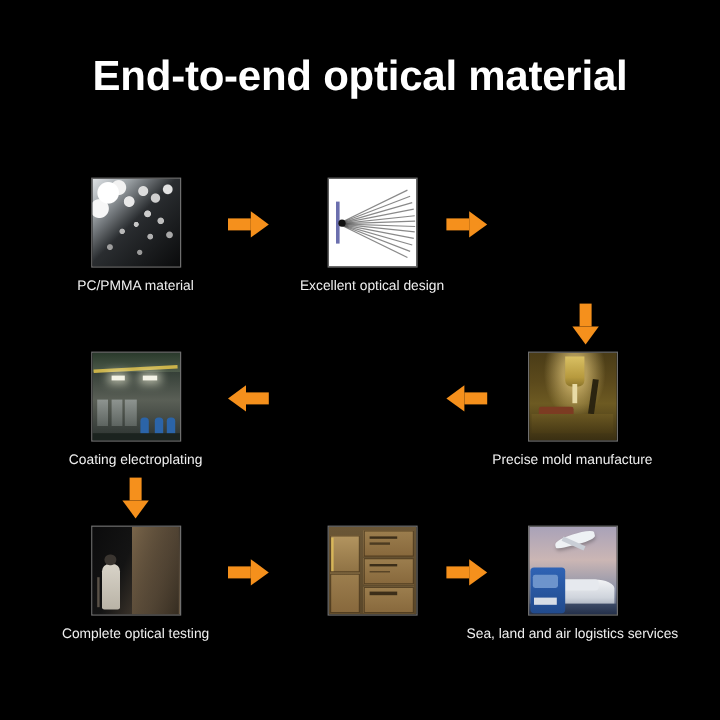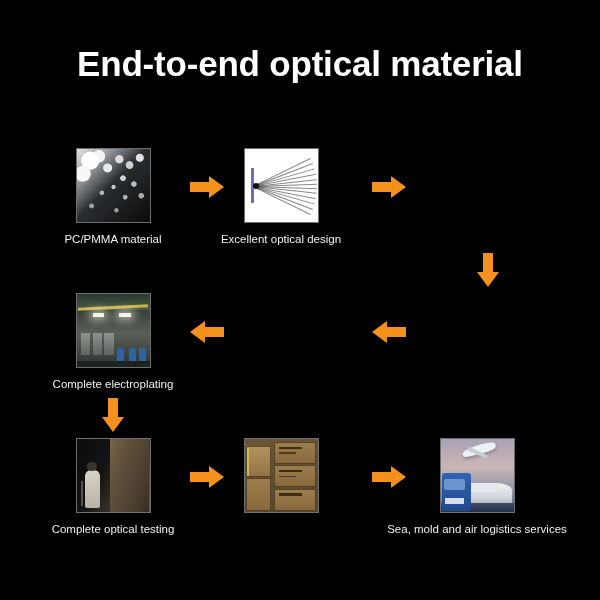--- a/index.html
+++ b/index.html
@@ -43,21 +43,21 @@
     height: 145px;
     width: 588px;
   }
   .cell {
     position: absolute;
     top: 0;
     width: 180px;
     text-align: center;
   }
   .cell.c0 { left: 23px; }
-  .cell.c1 { left: 191px; }
+  .cell.c1 { left: 220px; }
   .cell.c2 { left: 387px; }
 
   .thumb-wrap {
     width: 75px;
     height: 75px;
     margin: 8px auto 0 auto;
     border: 1px solid #6e6e6e;
     box-sizing: border-box;
     overflow: hidden;
     position: relative;
@@ -560,34 +560,46 @@
             <div class="lamp l2"></div>
           <div class="tank t1"></div>
             <div class="tank t2"></div>
             <div class="tank t3"></div>
           <div class="worker w1"></div>
             <div class="worker w2"></div>
             <div class="worker w3"></div>
           <div class="floor"></div>
         </div>
       </div>
-      <div class="cap">Complete electroplating</div>
+      <div class="cap">Coating electroplating</div>
     </div>
 
     <div class="arrow-h left a-r1-0">
       <div class="shaft"></div>
         <div class="head"></div>
     </div>
 
 
     <div class="arrow-h left a-r1-1">
       <div class="shaft"></div>
         <div class="head"></div>
     </div>
 
+    <div class="cell c2">
+      <div class="thumb-wrap">
+        <div class="thumb img-cnc">
+          <div class="spindle"></div>
+          <div class="tool"></div>
+          <div class="arm"></div>
+          <div class="part"></div>
+          <div class="bed"></div>
+        </div>
+      </div>
+      <div class="cap">Precise mold manufacture</div>
+    </div>
 
     <div class="arrow-v v-left">
       <div class="shaft"></div>
         <div class="head"></div>
     </div>
   </div>
 
   <div class="row">
 
     <div class="cell c0">
@@ -641,17 +653,17 @@
           <div class="wing"></div>
           <div class="ship"></div>
           <div class="deck"></div>
           <div class="sea"></div>
           <div class="truck">
               <div class="cab"></div>
               <div class="grille"></div>
             </div>
         </div>
       </div>
-      <div class="cap">Sea, mold and air logistics services</div>
+      <div class="cap">Sea, land and air logistics services</div>
     </div>
   </div>
 
 </div>
 
 </body></html>

